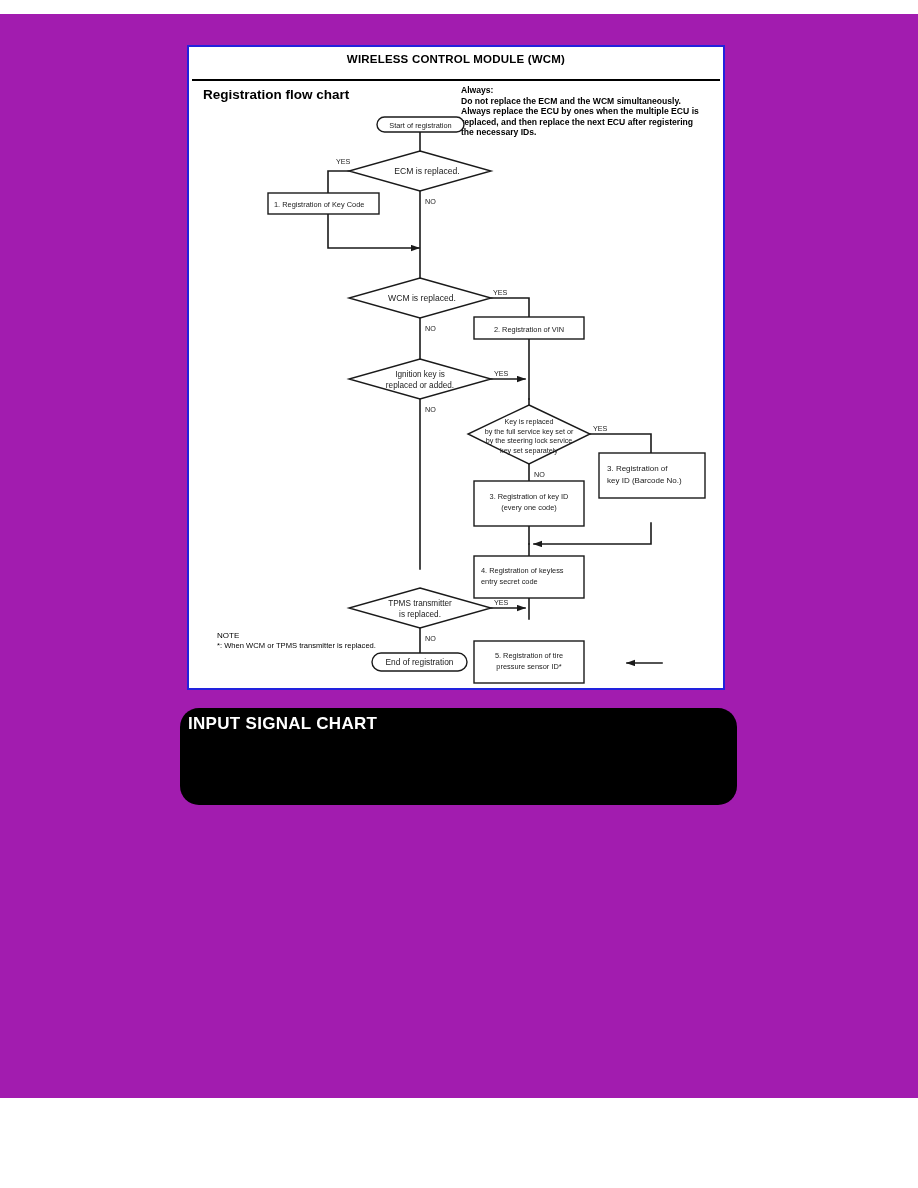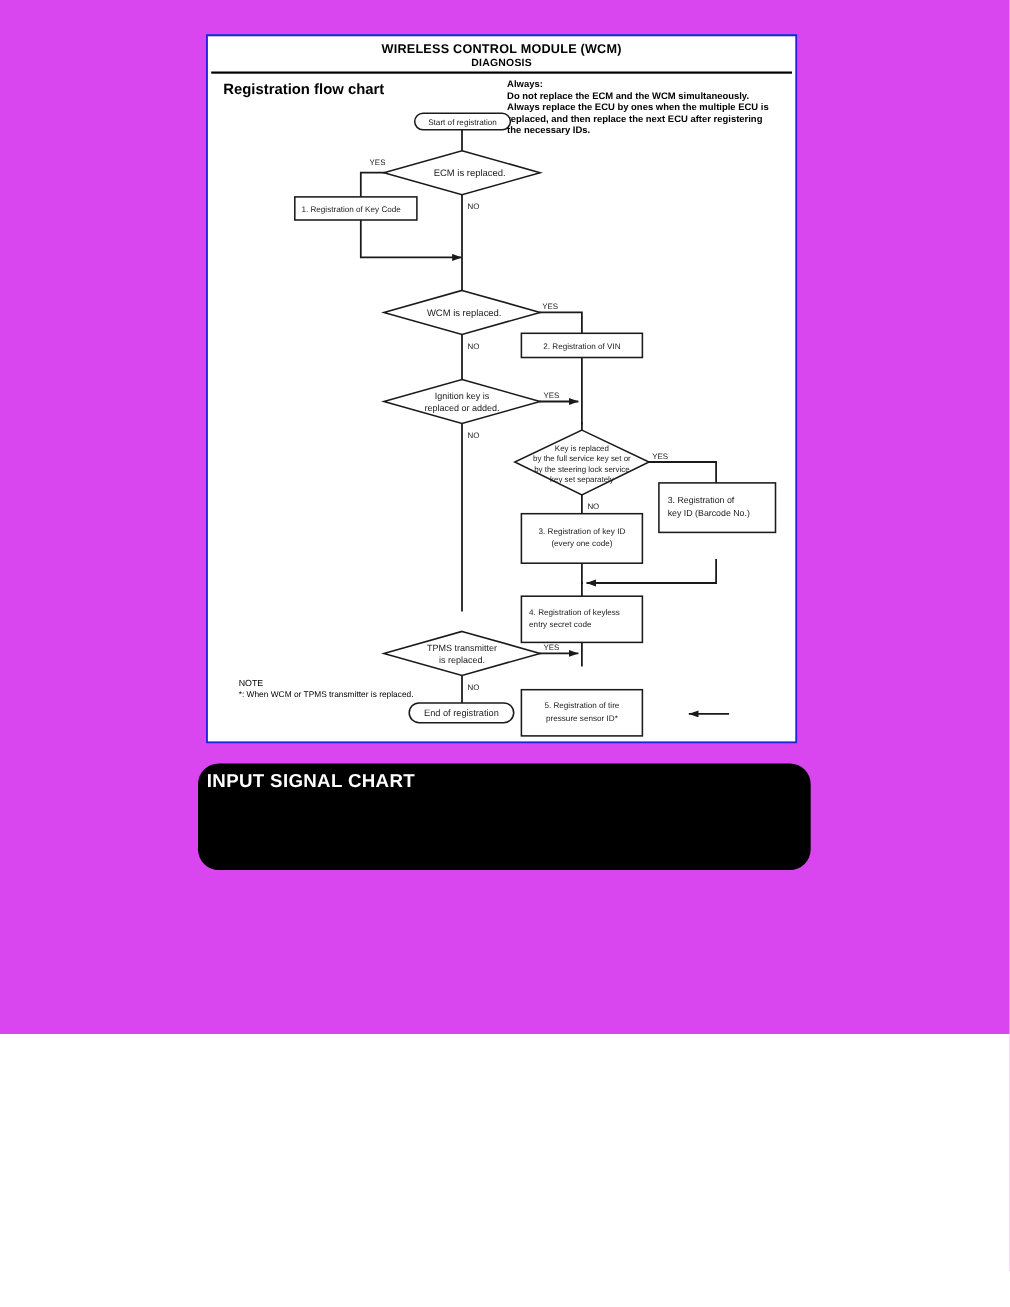--- a/index.html
+++ b/index.html
@@ -6,23 +6,24 @@
   * { box-sizing: border-box; }
   html, body {
     margin: 0;
     padding: 0;
     background: #ffffff;
     font-family: "Liberation Sans", sans-serif;
   }
   #page {
     position: relative;
     width: 918px;
-    height: 940px;
-    background: #d946ef;
+    height: 1084px;
+    background: #a21caf;
     overflow: hidden;
+    margin-top: 14px;
   }
 
   
   #figure-frame {
     position: absolute;
     left: 187px;
     top: 31px;
     width: 538px;
     height: 645px;
     border: 2px solid #2222dd;
@@ -144,21 +145,20 @@
   }
 </style>
 </head>
 <body>
 
 <div id="page">
 
   <div id="figure-frame" style="border-color: rgb(34, 34, 221);">
 
     <div id="fig-header-title">WIRELESS CONTROL MODULE (WCM)</div>
-    <div id="fig-header-sub">DIAGNOSIS</div>
     <div id="fig-rule"></div>
 
     <div id="fig-section-title">Registration flow chart</div>
 
     <div id="caution-block">
       <div>Always:</div>
       <div>Do not replace the ECM and the WCM simultaneously.</div>
       <div>Always replace the ECU by ones when the multiple ECU is</div>
       <div>replaced, and then replace the next ECU after registering</div>
       <div>the necessary IDs.</div>

